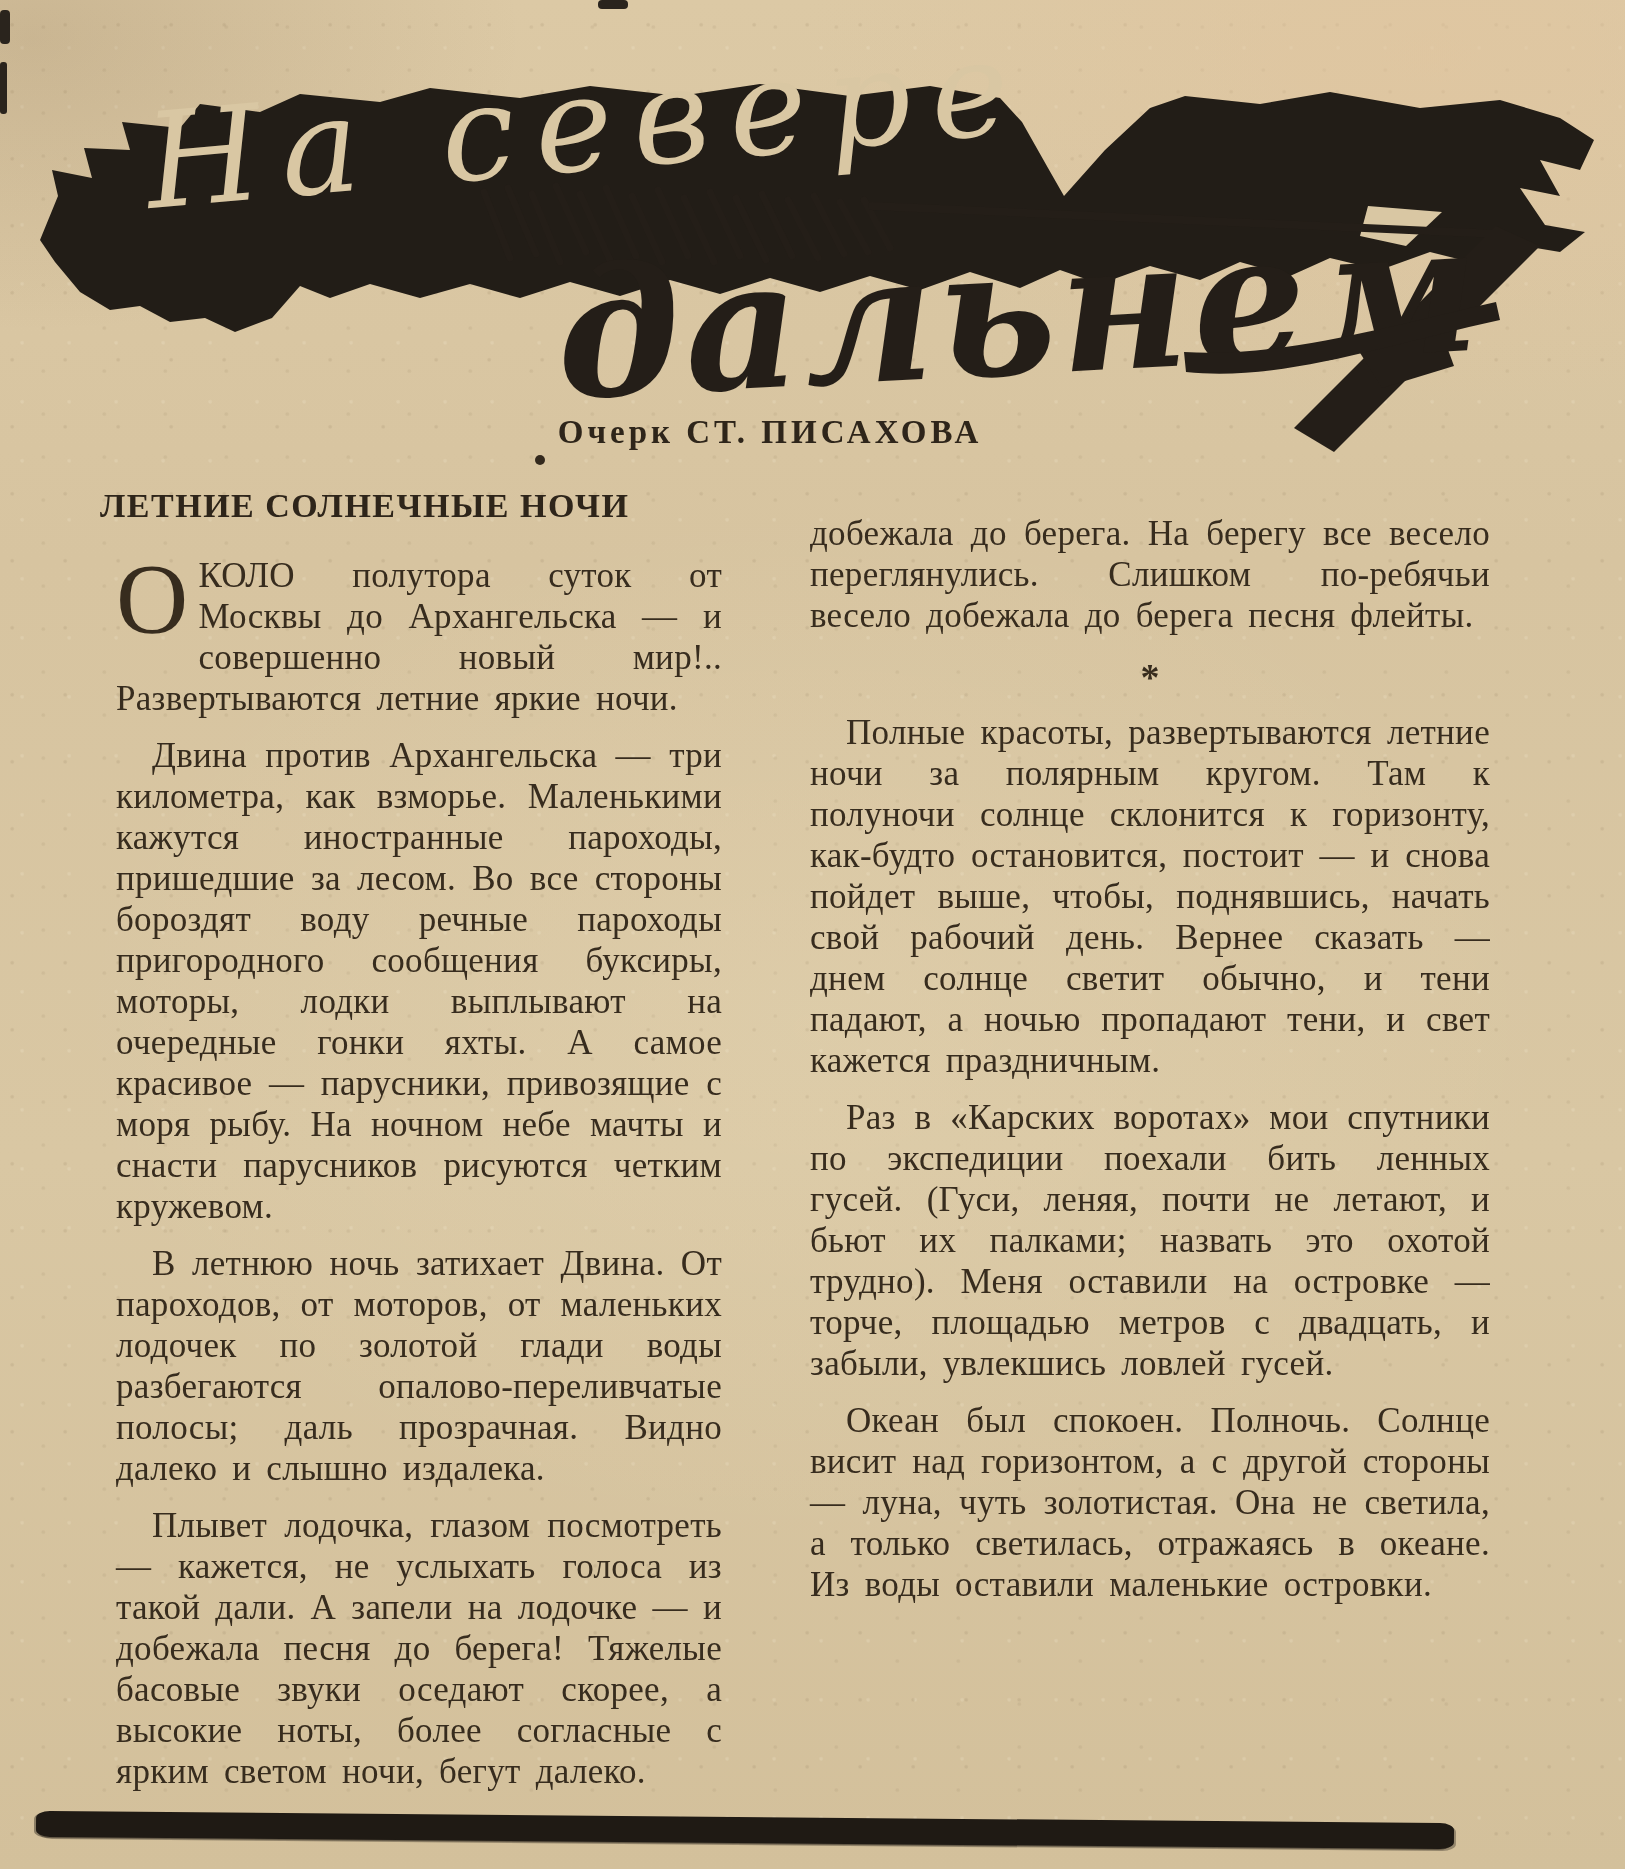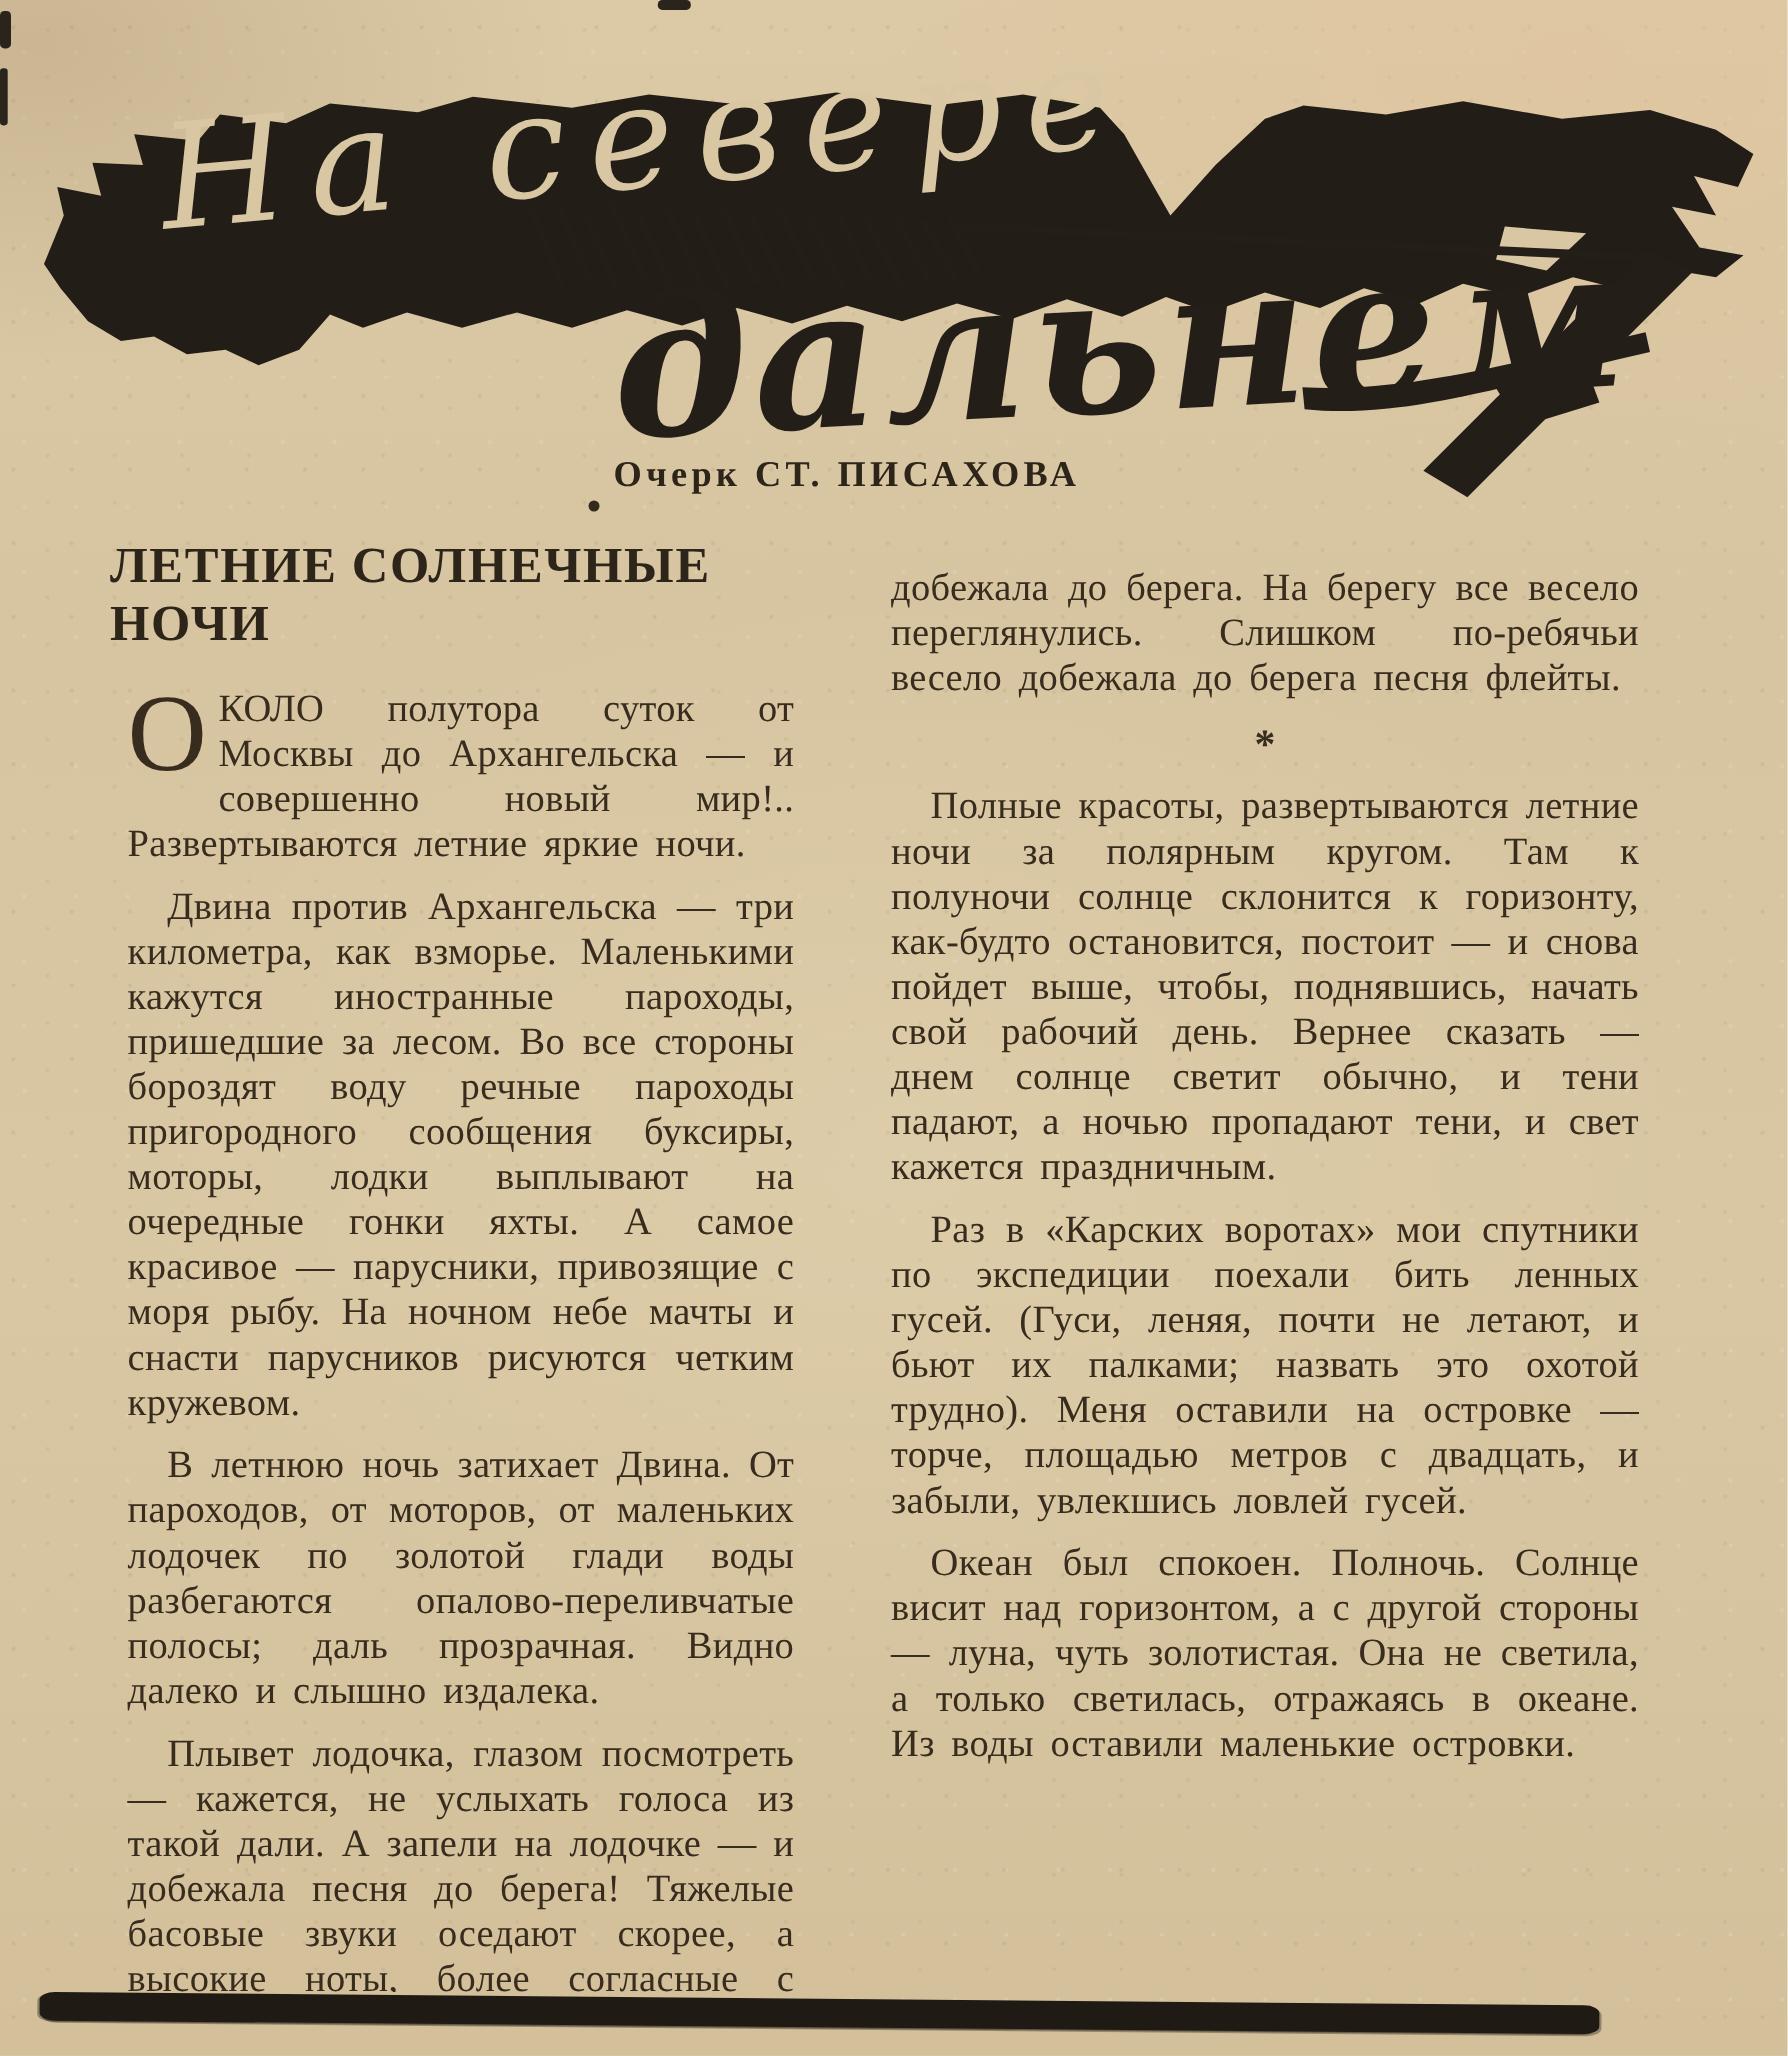--- a/index.html
+++ b/index.html
@@ -22,21 +22,21 @@
   .masthead svg{position:absolute;top:0;left:0;}
   .byline{
     position:absolute;top:414px;left:0;width:1540px;text-align:center;
     font-weight:bold;font-size:33px;letter-spacing:4px;color:#2e251a;
   }
   .columns{position:absolute;top:483px;left:100px;width:1410px;display:flex;gap:56px;}
   .col{height:1328px;overflow:hidden;}
   .col-left{width:638px;}
   .col-right{width:712px;padding-top:14px;}
   .section-heading{
-    margin:4px 0 30px 0;font-size:46px;font-weight:bold;letter-spacing:1.5px;color:#2e251a;
+    margin:4px 0 30px 0;font-size:34px;font-weight:bold;letter-spacing:1.5px;color:#2e251a;
   }
   .col p{
     margin:16px;font-size:35px;line-height:41px;text-align:justify;
     word-spacing:6px;letter-spacing:.3px;color:#372c1e;
   }
   .col p.indent{text-indent:36px;}
   .dropcap{
     float:left;font-size:100px;line-height:84px;padding:2px 10px 0 0;
     font-weight:normal;color:#372c1e;
   }

